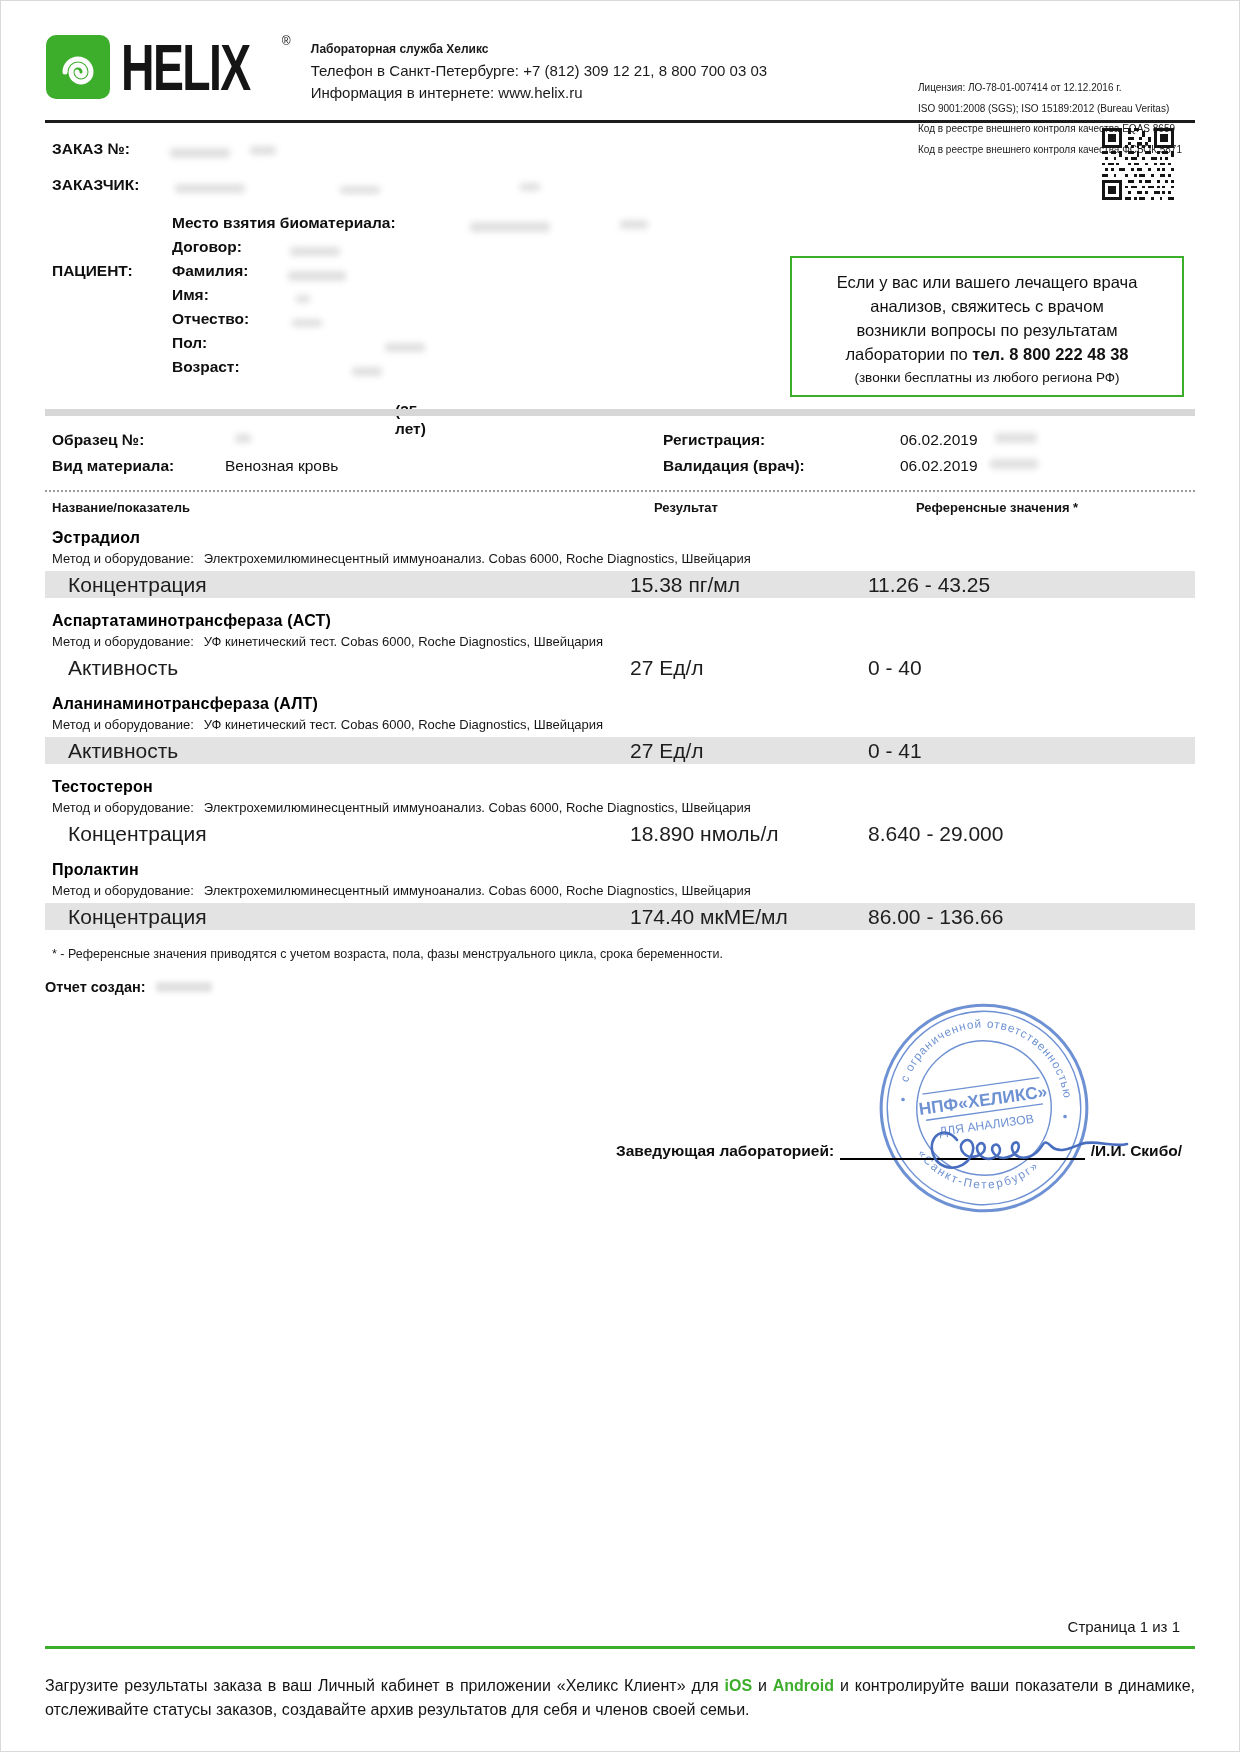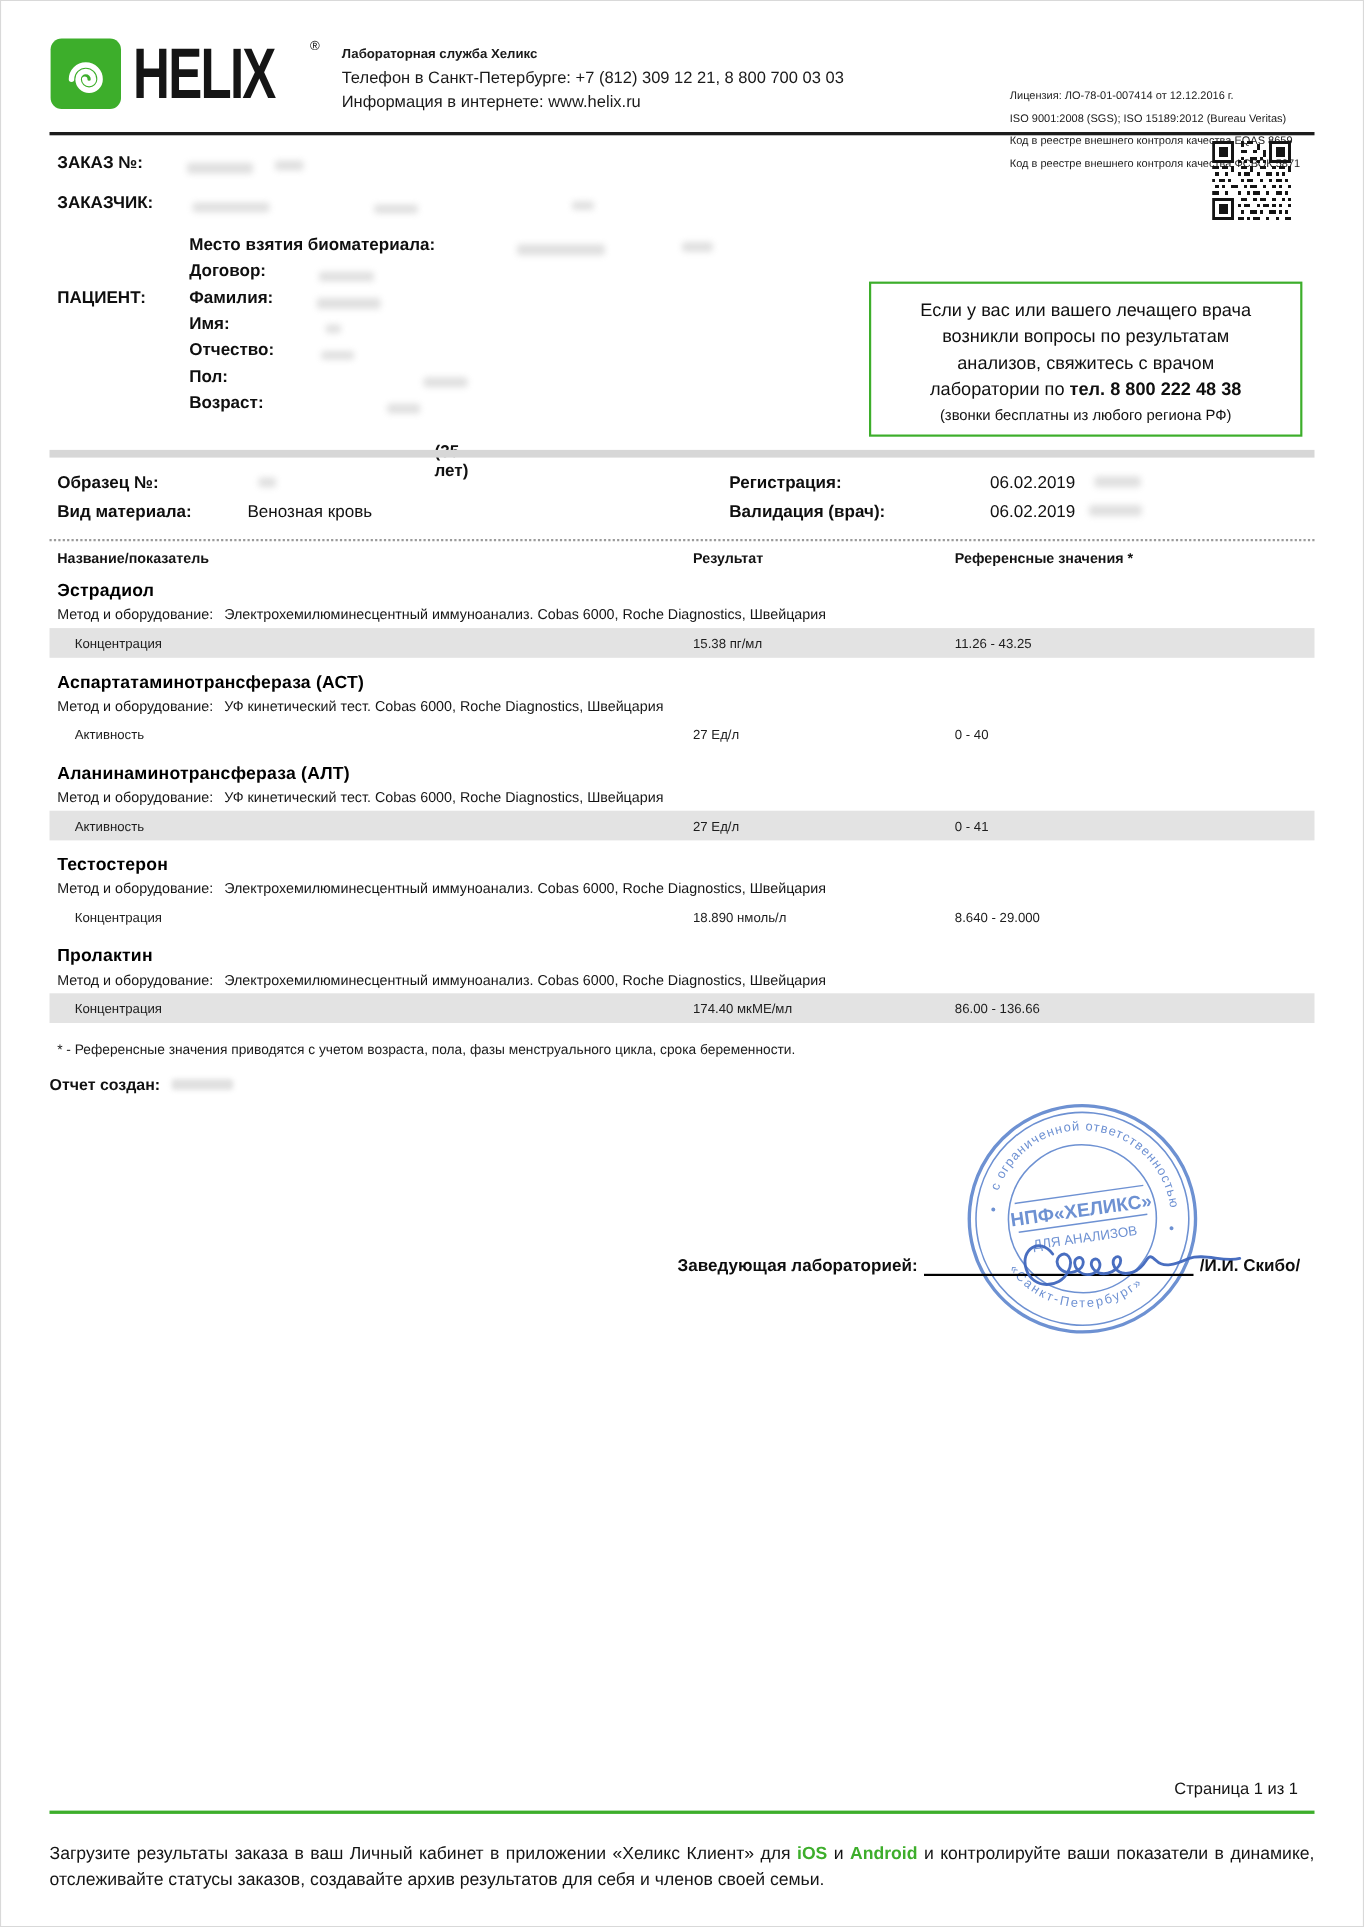--- a/index.html
+++ b/index.html
@@ -38,26 +38,26 @@
   .gray-band{position:absolute;left:45px;right:45px;top:409px;height:7px;background:#d7d7d7;}
   .abs{position:absolute;font-size:15.5px;}
   .smp-l1{left:52px;top:431px;}  .smp-l2{left:52px;top:457px;}
   .smp-v2{left:225px;top:457px;} .smp-r1{left:663px;top:431px;}
   .smp-r2{left:663px;top:457px;} .smp-d1{left:900px;top:431px;} .smp-d2{left:900px;top:457px;}
   .dotted{position:absolute;left:45px;right:45px;top:490px;border-top:2px dotted #9a9a9a;}
 
   
   .results{position:absolute;left:45px;right:45px;top:500px;}
   .rgrid{display:grid;grid-template-columns:585px 238px 1fr;align-items:center;}
-  .colhead{font-size:13px;font-weight:700;color:#141414;}
+  .colhead{font-size:13px;font-weight:700;color:#141414;gap:24px;}
   .cpad{padding-left:7px;}
   .test h3{font-size:16px;margin:14px 0 0 7px;letter-spacing:.2px;color:#000;}
   .method{font-size:13px;margin:4px 0 0 7px;color:#161616;}
   .mlabel{margin-right:10px;}
-  .row{height:27px;font-size:12px;margin-top:5px;color:#1d1d1d;}
+  .row{height:27px;font-size:21px;margin-top:5px;color:#1d1d1d;}
   .row .param{padding-left:23px;}
   .shade{background:#e3e3e3;}
   .footnote{font-size:12.5px;margin:17px 0 0 7px;color:#1a1a1a;}
   .report{font-size:14.5px;font-weight:700;margin:18px 0 0 0;}
 
   
   .stamp{position:absolute;left:872px;top:996px;width:224px;height:224px;opacity:.82;}
   .stamp text{font-family:"Liberation Sans",sans-serif;}
   .scribble{position:absolute;left:918px;top:1106px;width:232px;height:84px;}
   .sigrow{position:absolute;left:616px;right:58px;top:1142px;display:flex;align-items:flex-end;
@@ -137,22 +137,22 @@
     <div class="frow"><span class="lbl">Отчество:</span></div>
     <div class="frow"><span class="lbl">Пол:</span></div>
     <div class="frow">
       <span class="lbl">Возраст:</span>
       <span class="age-val">(35 лет)</span>
     </div>
   </div>
 
   <div class="notice">
     <div>Если у вас или вашего лечащего врача</div>
+    <div>анализов, свяжитесь с врачом</div>
     <div>возникли вопросы по результатам</div>
-    <div>анализов, свяжитесь с врачом</div>
     <div><span>лаборатории по </span><span class="ph">тел. 8 800 222 48 38</span></div>
     <div class="small">(звонки бесплатны из любого региона РФ)</div>
   </div>
 
   <div class="gray-band"></div>
   <span class="abs lbl smp-l1">Образец №:</span>
   <span class="abs lbl smp-l2">Вид материала:</span>
   <span class="abs smp-v2">Венозная кровь</span>
   <span class="abs lbl smp-r1">Регистрация:</span>
   <span class="abs smp-d1">06.02.2019</span>

